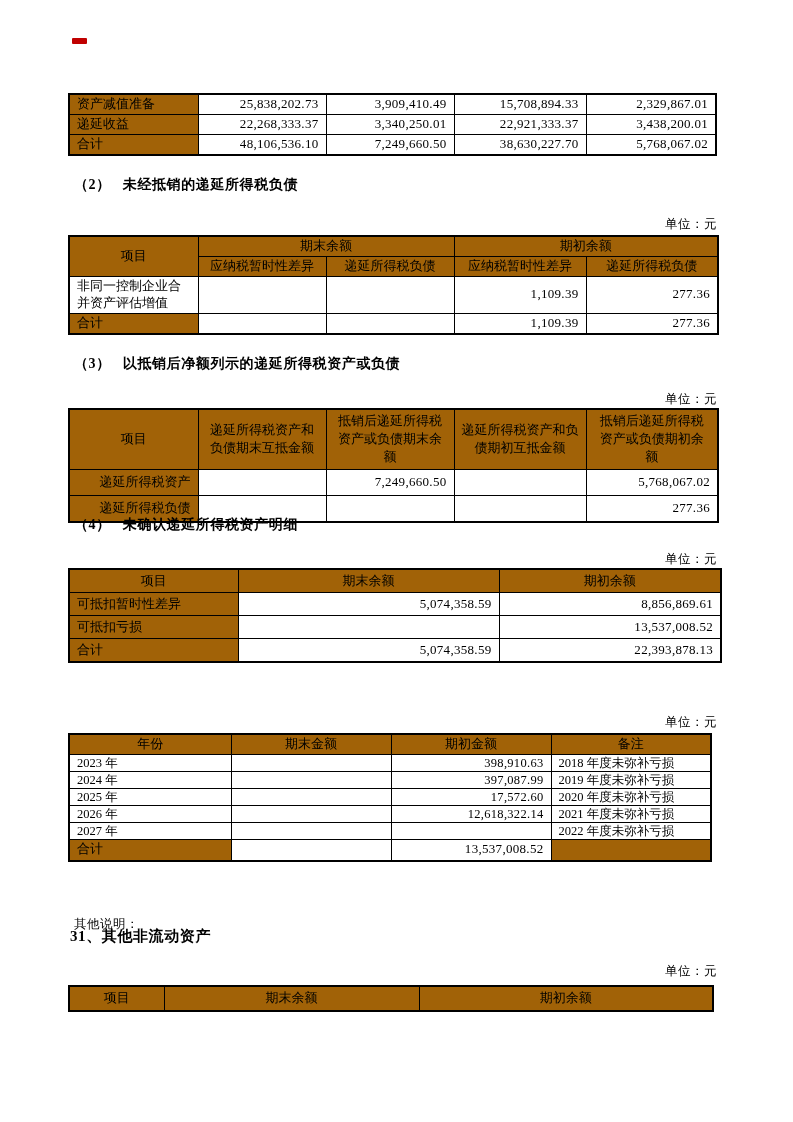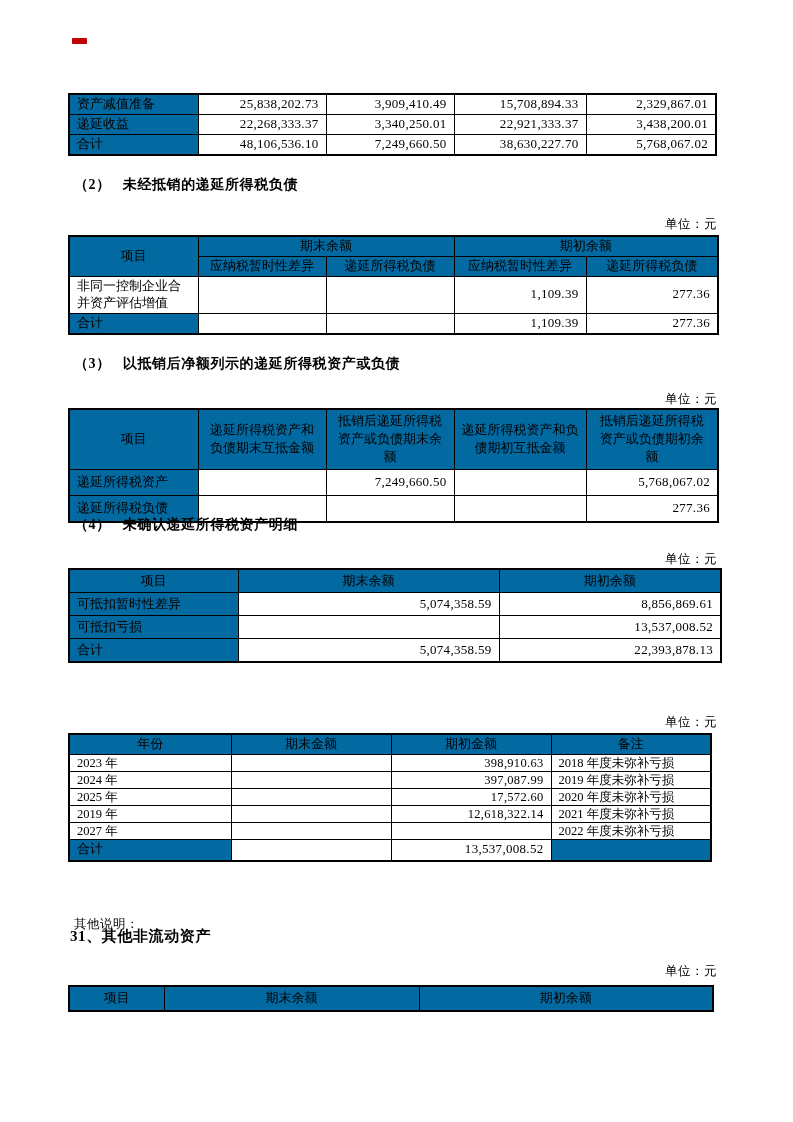--- a/index.html
+++ b/index.html
@@ -14,30 +14,30 @@
   .sec-h.plain .num { margin-right:0; }
   .h31 { font-size:15px; left:70px; }
   .unit { position:absolute; right:76px; font-size:12.5px; letter-spacing:0.5px; }
   .notes { position:absolute; left:74px; font-size:12.5px; letter-spacing:0.5px;margin-top:47px; }
 
   table.tbl { position:absolute; border-collapse:collapse; table-layout:fixed; border:2px solid #000; }
   table.tbl td {
     border:1px solid #000; font-size:13px; padding:1px 7px;
     vertical-align:middle; line-height:1.3; overflow:hidden; word-break:break-all;
   }
-  td.g { background:#0369a1; }
+  td.g { background:#a16207; }
   td.c { text-align:center; }
   td.n { text-align:right; padding-right:8px; letter-spacing:0.3px; }
   td.hb { border-bottom:2px solid #000; }
 
   #t1 td { height:17px; }
   #t2 tr.hrow td { height:17px; }
   #t2 tr.sum td { height:17px; }
   #t3 tr.hrow td { line-height:1.4; padding-top:2px; padding-bottom:2px; }
-  #t3 tr.drow td { height:23px; }
+  #t3 tr.drow td { height:23px;text-align:right; }
   #t4 td { height:20px; }
   #t5 tr.hrow td { height:15px; }
   #t5 tr.drow td { height:13px; font-size:12.5px; line-height:14px; padding-top:1px; padding-bottom:1px; }
   #t5 tr.sum td { height:18px; }
   #t6 td { height:21px; }
 
   #t1 { left:68px; top:93px;  width:647px; }
   #t2 { left:68px; top:235px; width:649px; }
   #t3 { left:68px; top:408px; width:649px; }
   #t4 { left:68px; top:568px; width:652px; }
@@ -223,21 +223,21 @@
       <td class="n">397,087.99</td>
       <td>2019 年度未弥补亏损</td>
     </tr>
     <tr class="drow">
       <td>2025 年</td>
       <td class="n"></td>
       <td class="n">17,572.60</td>
       <td>2020 年度未弥补亏损</td>
     </tr>
     <tr class="drow">
-      <td>2019 年</td>
+      <td>2026 年</td>
       <td class="n"></td>
       <td class="n">12,618,322.14</td>
       <td>2021 年度未弥补亏损</td>
     </tr>
     <tr class="drow">
       <td>2027 年</td>
       <td class="n"></td>
       <td class="n"></td>
       <td>2022 年度未弥补亏损</td>
     </tr>

